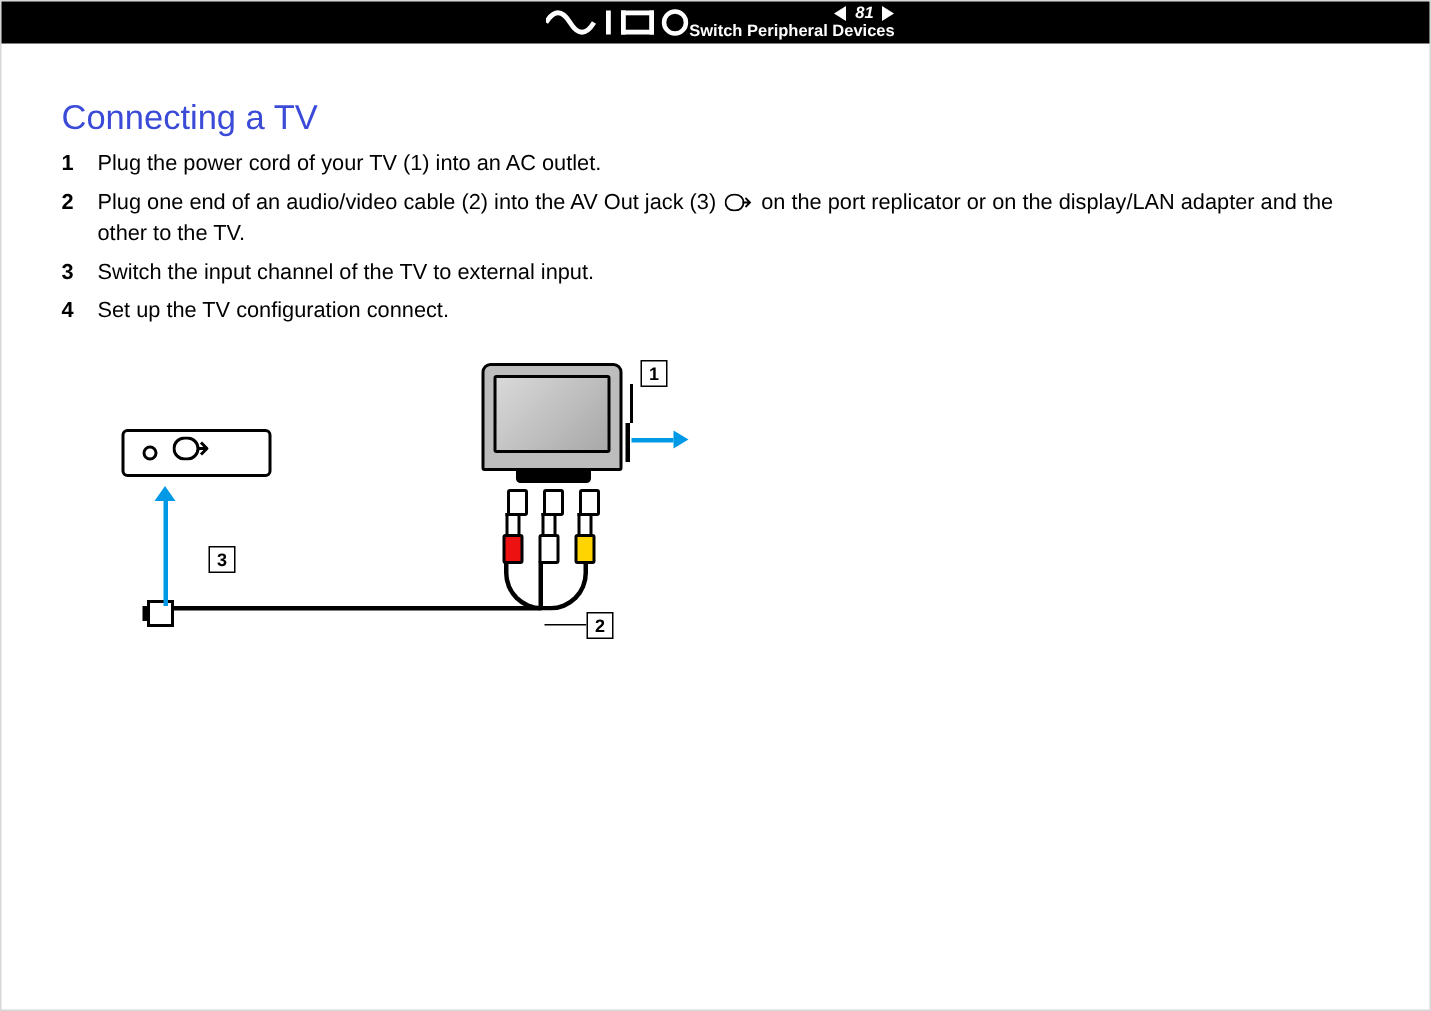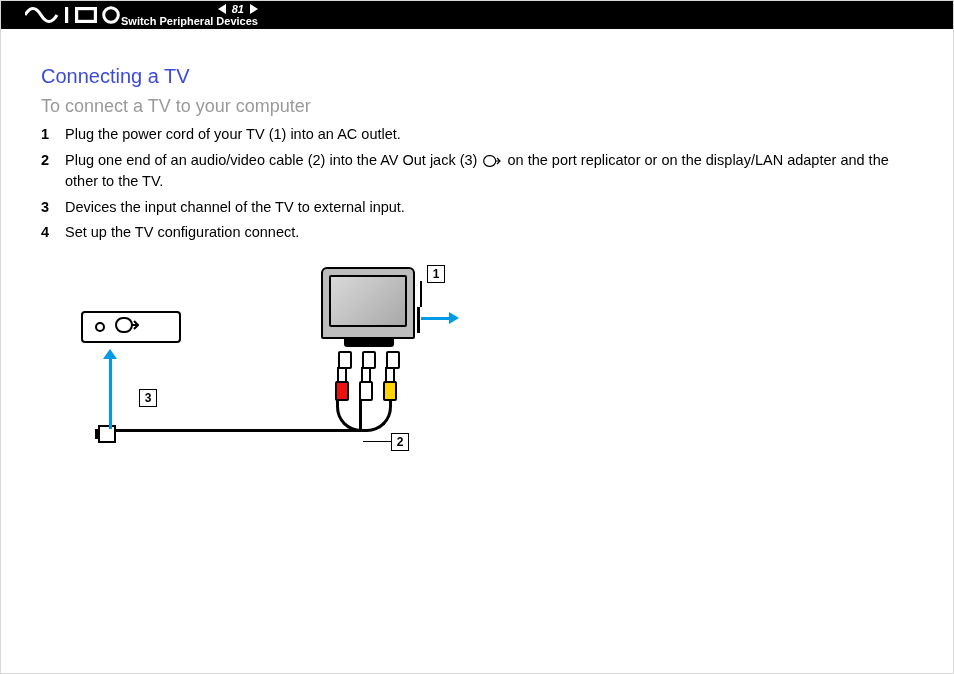--- a/index.html
+++ b/index.html
@@ -17,21 +17,21 @@
     box-sizing: border-box;
     position: relative;
     width: 954px;
     height: 674px;
   }
   .topbar {
     background: #000;
     height: 28px;
     display: flex;
     align-items: center;
-    justify-content: flex-start;
+    justify-content: center;
     padding: 0 18px 0 24px;
     color: #fff;
   }
   .topbar .logo {
     display: flex;
     align-items: center;
     height: 100%;
   }
   .top-right {
     display: flex;
@@ -60,21 +60,21 @@
     font-weight: bold;
     color: #fff;
     margin-top: 1px;
   }
   .content {
     padding: 36px 40px 0 40px;
   }
   h1.title {
     color: #3b4bd8;
     font-weight: normal;
-    font-size: 20px;
+    font-size: 23px;
     margin: 0 0 8px 0;
   }
   p.intro {
     font-size: 14.5px;
     margin: 0 0 14px 0;
     color: #111;
   }
   h2.sub {
     color: #9a9a9a;
     font-weight: normal;
@@ -260,40 +260,39 @@
         <span class="arrow-left"></span>
         <span>81</span>
         <span class="arrow-right"></span>
       </div>
       <div class="section-label">Switch Peripheral Devices</div>
     </div>
   </div>
 
   <div class="content">
     <h1 class="title">Connecting a TV</h1>
-    <h2 class="sub">To connect a TV to your computer</h2>
 
     <ol class="steps">
       <li>
           <span class="step-text">Plug the power cord of your TV (1) into an AC outlet.</span>
         </li>
       <li>
           <span class="step-text">
         Plug one end of an audio/video cable (2) into the AV Out jack (3)
         <span class="avout-icon">
           <svg width="18" height="12" viewBox="0 0 18 12">
                 <rect x="0.7" y="0.7" width="12" height="10.6" rx="5.3" fill="none" stroke="#000" stroke-width="1.2"></rect>
                 <path d="M12 6 L16 6 M14 3 L17 6 L14 9" stroke="#000" stroke-width="1.2" fill="none"></path>
               </svg>
         </span>
         on the port replicator or on the display/LAN adapter and the other to the TV.
       </span>
         </li>
       <li>
-          <span class="step-text">Devices the input channel of the TV to external input.</span>
+          <span class="step-text">Switch the input channel of the TV to external input.</span>
         </li>
       <li>
           <span class="step-text">Set up the TV configuration connect.</span>
         </li>
     </ol>
 
     <div class="diagram">
 
       <div class="adapter-box">
         <span class="hole"></span>

